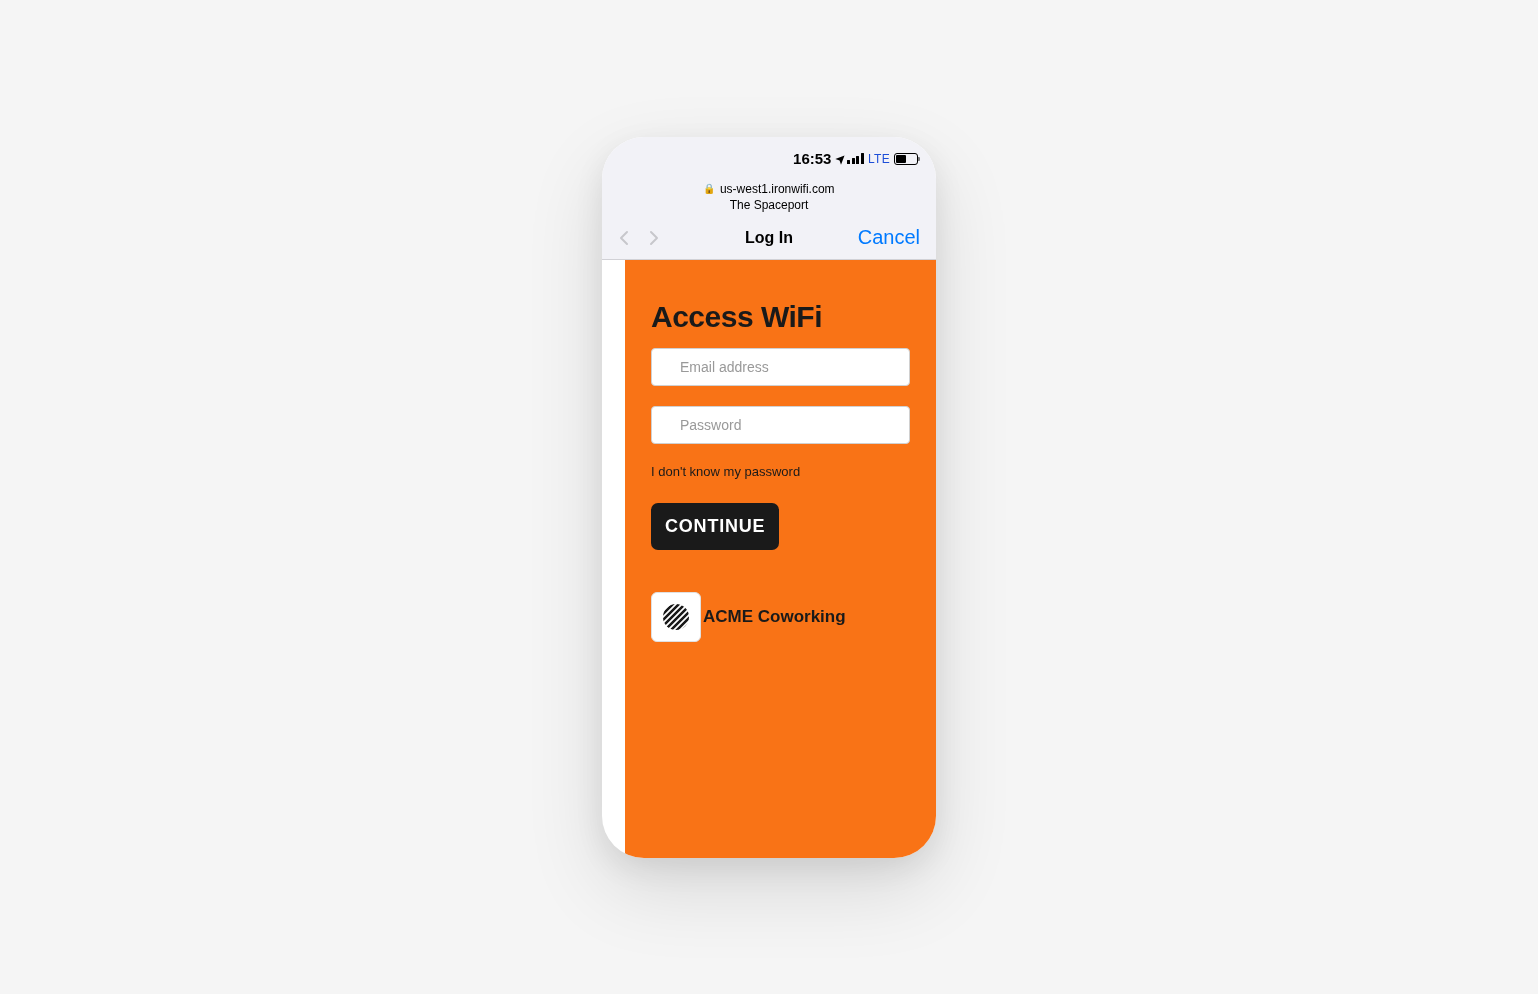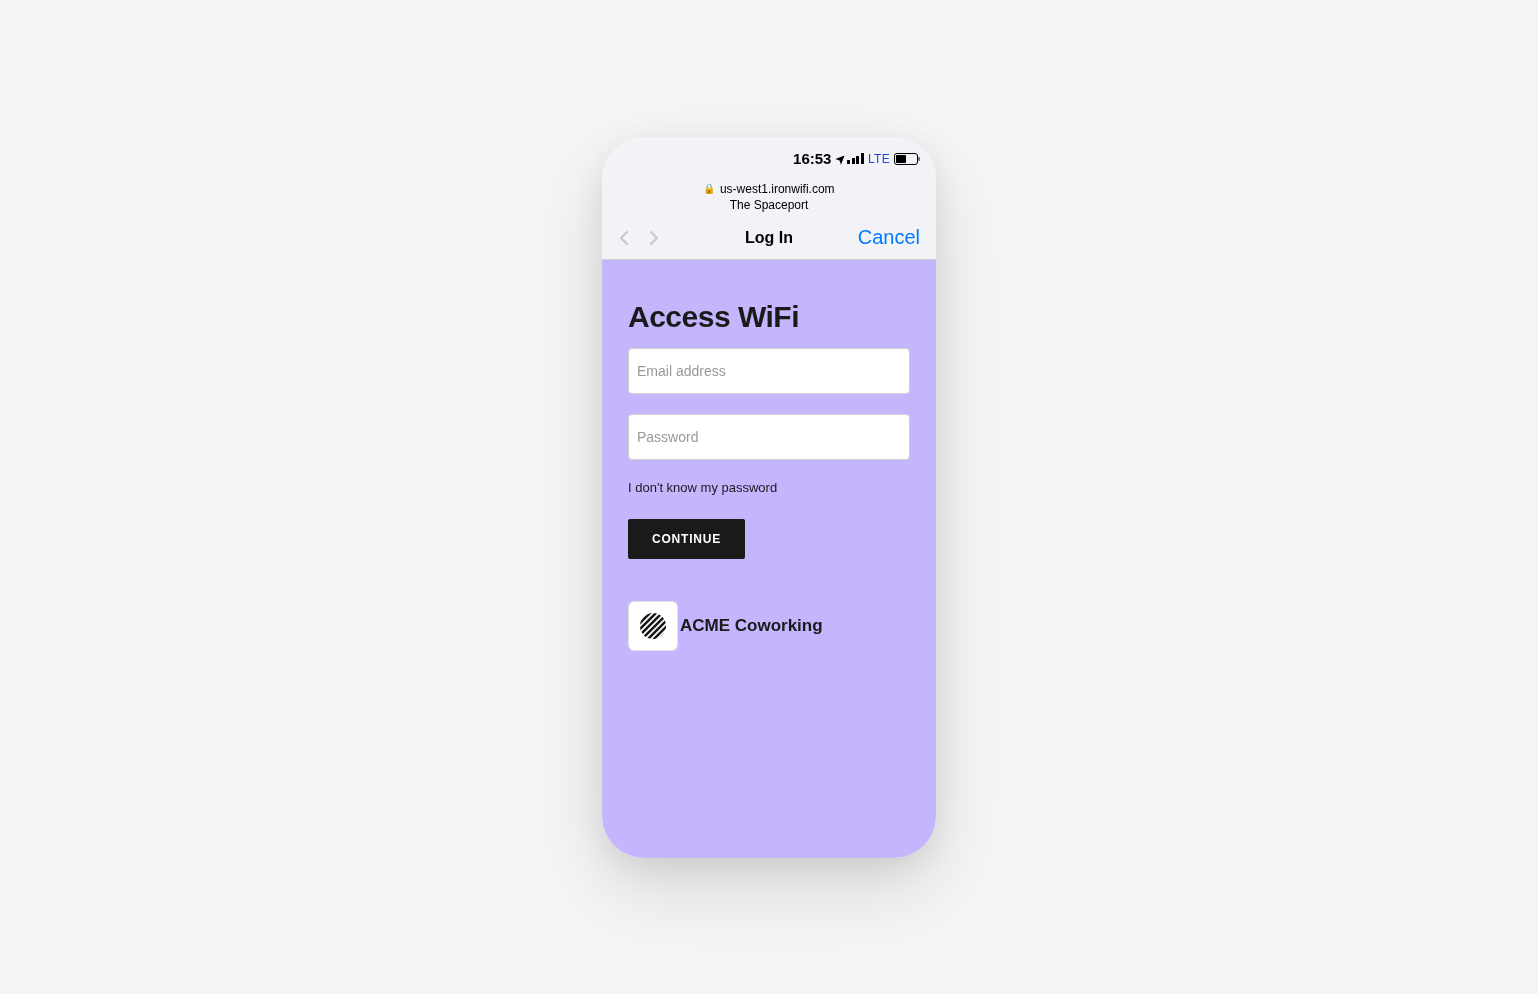--- a/index.html
+++ b/index.html
@@ -159,47 +159,48 @@
     }
     
     .nav-cancel {
       margin-left: auto;
       font-size: 20px;
       color: #007aff;
       font-weight: 400;
     }
     
     .content {
-      background: #c4b5fd;
+      background: #f97316;
       padding: 40px 26px 26px 26px;
       height: calc(100% - 116px);
+      margin-left: 23px;
     }
     
     .page-title {
       font-size: 30px;
       font-weight: 700;
       color: #1a1a1a;
       letter-spacing: -0.5px;
       margin-bottom: 14px;
     }
     
     .page-description {
       font-size: 14px;
       color: #333;
       line-height: 1.4;
       margin-bottom: 30px;
       max-width: 260px;
     }
     
     .input-field {
       width: 100%;
-      height: 46px;
+      height: 38px;
       border: 1px solid #d0d0d0;
       border-radius: 4px;
-      padding: 0 8px;
+      padding: 0 28px;
       font-size: 14px;
       color: #333;
       margin-bottom: 20px;
       background: #fff;
     }
     
     .input-field::placeholder {
       color: #999;
     }
     
@@ -209,23 +210,23 @@
       color: #1a1a1a;
       margin-bottom: 24px;
       display: block;
       cursor: pointer;
     }
     
     .continue-btn {
       background: #1a1a1a;
       color: #fff;
       border: none;
-      border-radius: 2px;
-      padding: 13px 24px;
-      font-size: 12px;
+      border-radius: 7px;
+      padding: 13px 14px;
+      font-size: 18px;
       font-weight: 600;
       letter-spacing: 0.8px;
       cursor: pointer;
       margin-bottom: 42px;
     }
     
     .brand-row {
       display: flex;
       align-items: center;
       gap: 2px;

